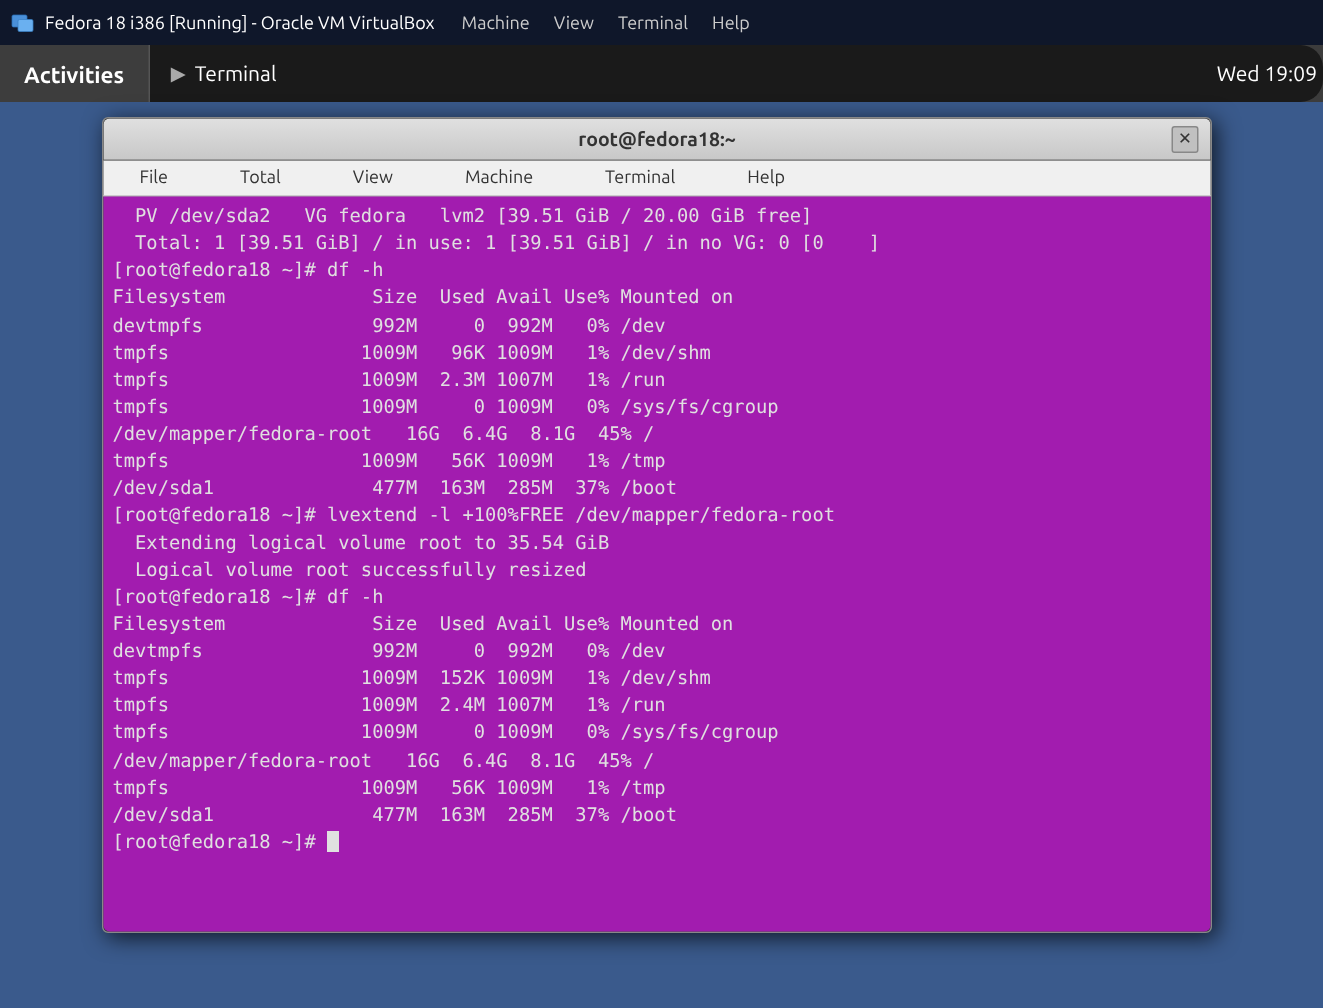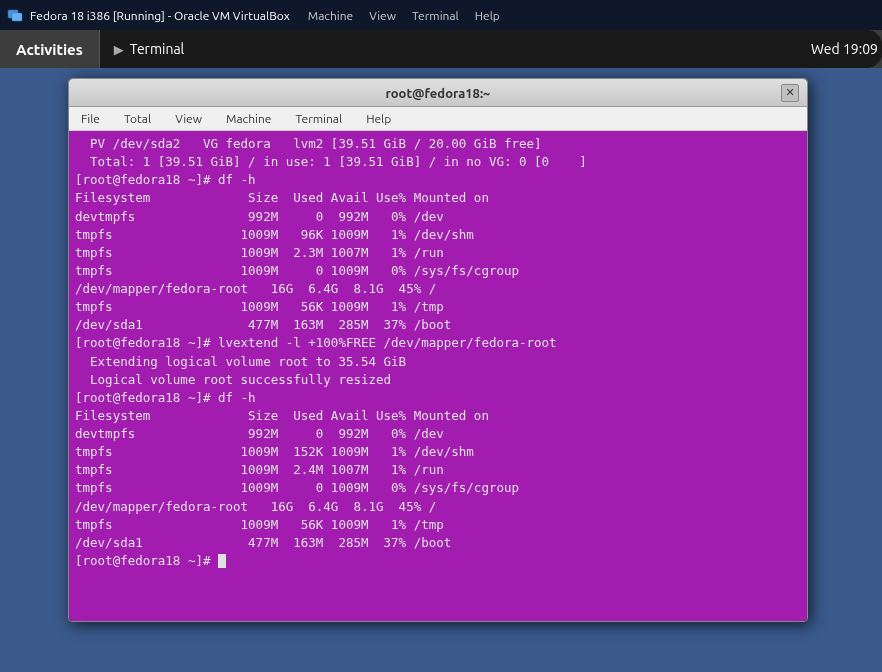--- a/index.html
+++ b/index.html
@@ -169,21 +169,21 @@
 
     
     .terminal-menubar {
       height: 24px;
       background: #f0f0f0;
       display: flex;
       align-items: center;
       border-bottom: 1px solid #ccc;
     }
     .terminal-menu-item {
-      padding: 0 12px;
+      padding: 0 24px;
       font-size: 12px;
       color: #333;
       cursor: pointer;
       height: 100%;
       display: flex;
       align-items: center;
     }
 
     
     .terminal-content {

